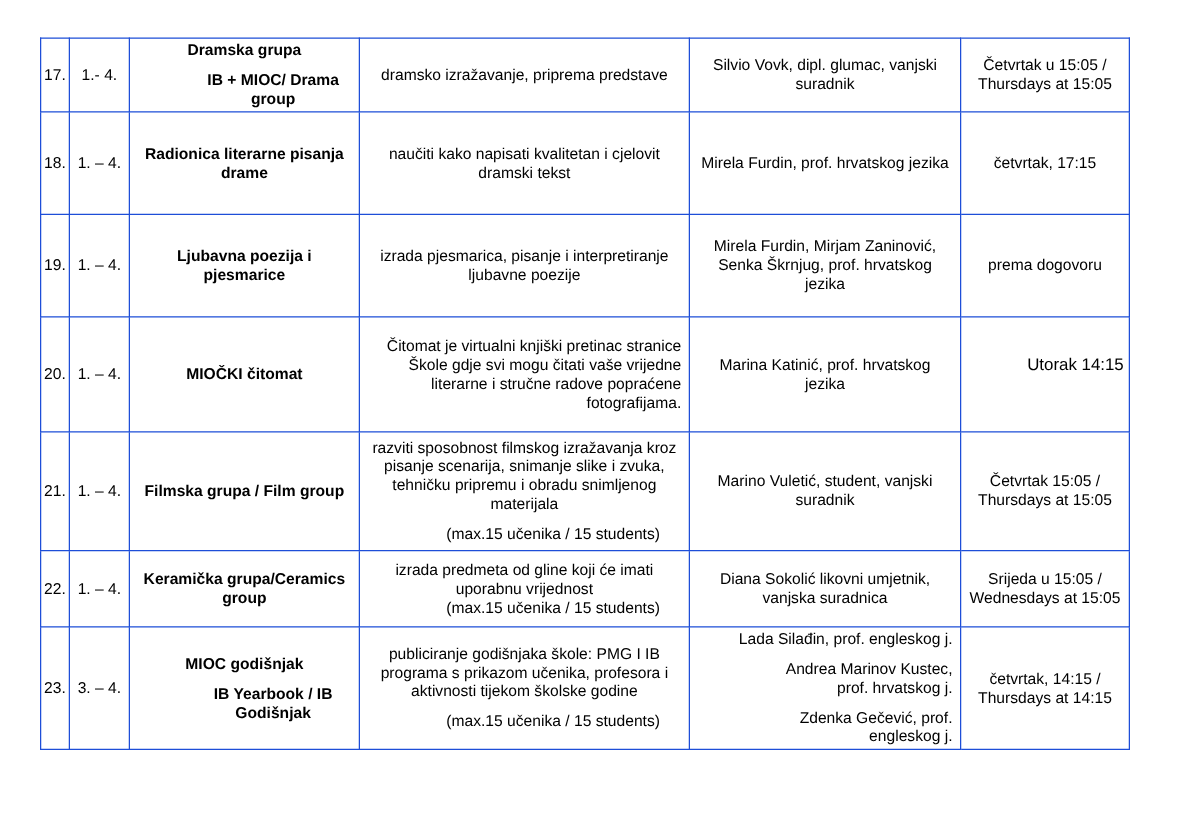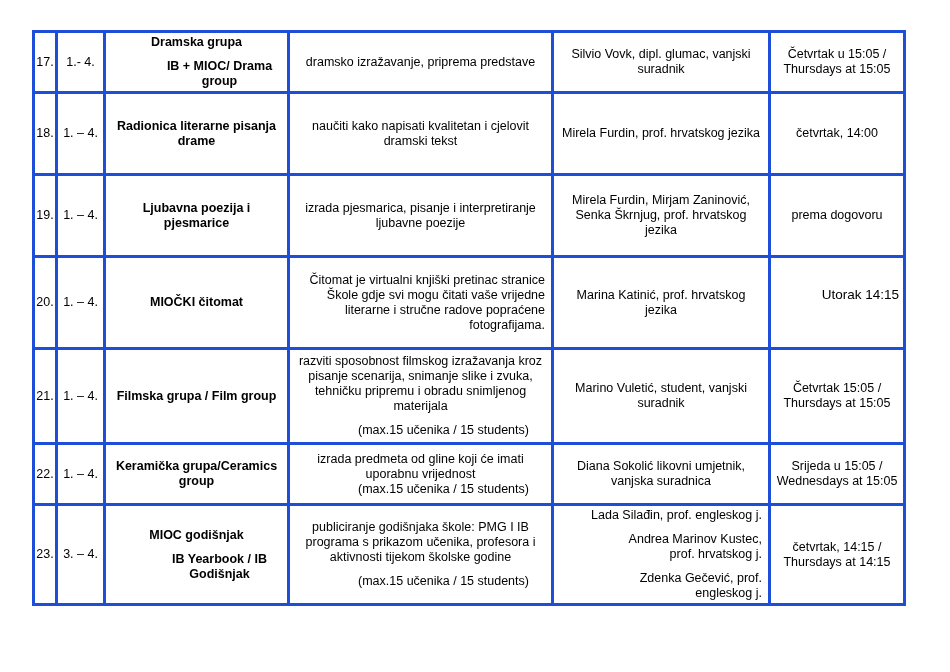--- a/index.html
+++ b/index.html
@@ -17,21 +17,21 @@
   }
   table.doc-table {
     position: absolute;
     left: 32px;
     top: 30px;
     width: 871px;
     border-collapse: collapse;
     table-layout: fixed;
   }
   td {
-    border: 3px solid #1d4ed8;
+    border: 1px solid #1d4ed8;
     vertical-align: middle;
     text-align: center;
     font-size: 12.5px;
     line-height: 1.2;
     padding: 2px 6px;
     word-wrap: break-word;
     overflow: hidden;
   }
   td.num-cell { padding: 0 1px; }
   td.grades-cell { padding: 0 2px; }
@@ -92,21 +92,21 @@
         <td class="name-cell">
           <p class="cell-p">Radionica literarne pisanja drame</p>
         </td>
         <td class="desc-cell">
           <p class="cell-p">naučiti kako napisati kvalitetan i cjelovit dramski tekst</p>
         </td>
         <td class="teachers-cell">
           <p class="cell-p">Mirela Furdin, prof. hrvatskog jezika</p>
         </td>
         <td class="time-cell">
-            <p class="cell-p">četvrtak, 14:00</p>
+            <p class="cell-p">četvrtak, 17:15</p>
           </td>
       </tr>
 
       <tr style="height:82px">
         <td class="num-cell">
             <p class="cell-p">19.</p>
           </td>
         <td class="grades-cell">
             <p class="cell-p">1. – 4.</p>
           </td>

